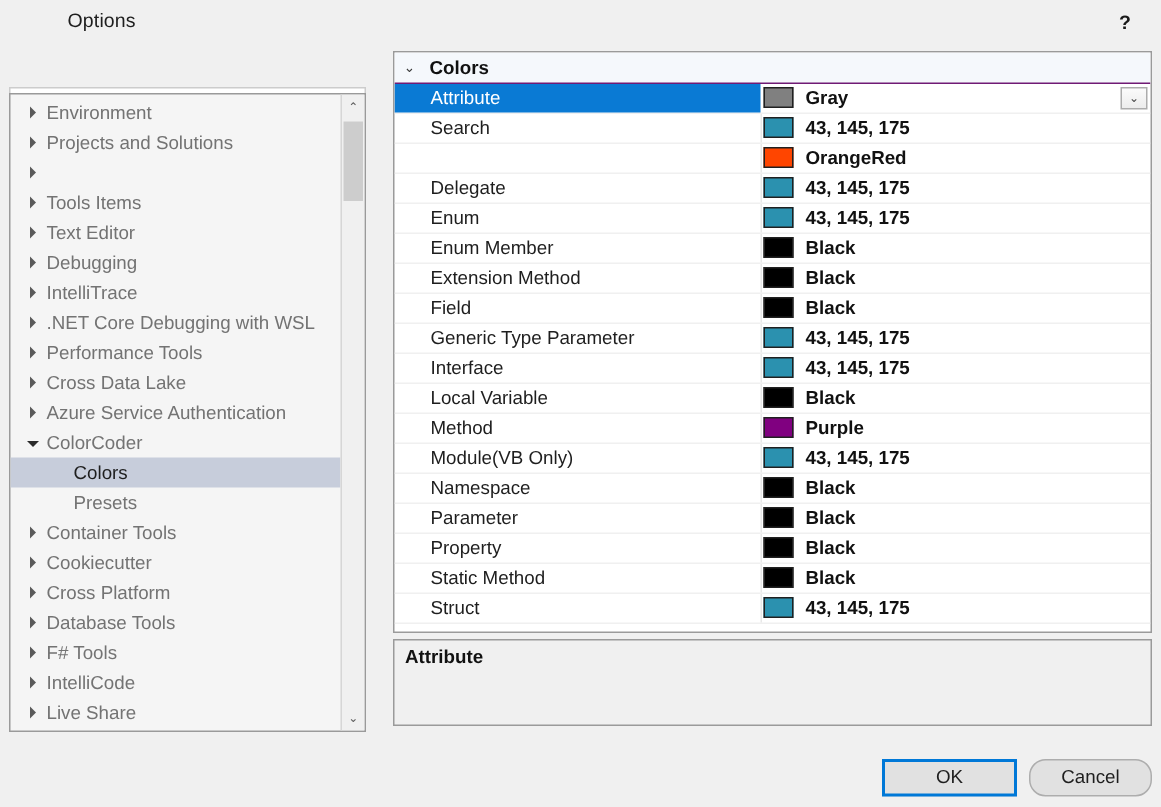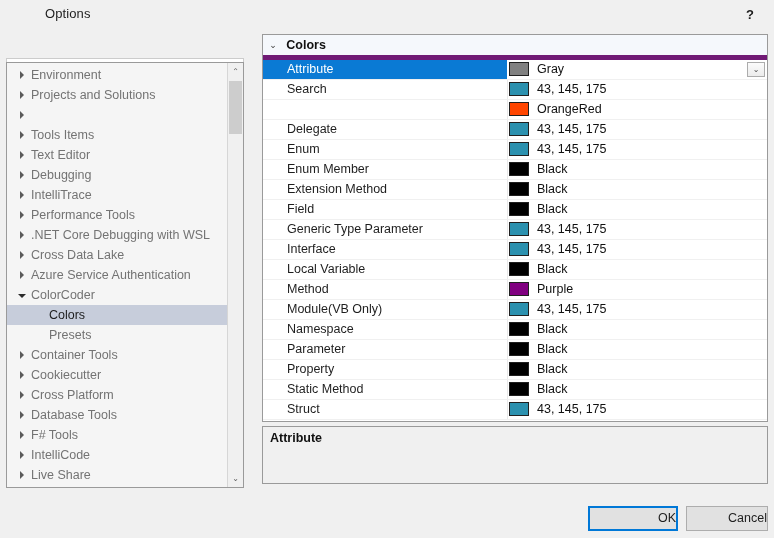--- a/index.html
+++ b/index.html
@@ -178,21 +178,21 @@
     background: #ffffff;
     border: 1px solid #9a9a9a;
     box-sizing: border-box;
     overflow: hidden;
   }
   #grid-header {
     position: relative;
     height: 20px;
     line-height: 20px;
     background: #f5f8fc;
-    border-bottom: 5px solid #701a75;
+    border-bottom: 1px solid #701a75;
     white-space: nowrap;
     cursor: default;
     user-select: none;
   }
   #grid-header .chev {
     display: inline-block;
     width: 20px;
     text-align: center;
     font-size: 9px;
     color: #3a3a3a;
@@ -233,21 +233,21 @@
     position: absolute;
     left: 246px; top: 2px;
     width: 20px; height: 14px;
     border: 1px solid #202020;
     box-sizing: border-box;
   }
   .grid-row .rval {
     position: absolute;
     left: 274px; top: 0;
     font-size: 12.5px;
-    font-weight: normal;
+    font-weight: bold;
     color: #111;
     line-height: 19px;
   }
   .grid-row.selected {
     background: transparent;
   }
   .grid-row.selected .sel-bar {
     position: absolute;
     left: 0; top: 0;
     width: 244px; height: 19px;
@@ -293,31 +293,31 @@
   .dlg-btn {
     position: absolute;
     top: 506px;
     height: 25px;
     background: #e1e1e1;
     border: 1px solid #adadad;
     box-sizing: border-box;
     font-family: "Liberation Sans", sans-serif;
     font-size: 12.5px;
     color: #1e1e1e;
-    text-align: right;
+    text-align: center;
     line-height: 23px;
     cursor: default;
     user-select: none;
   }
   #ok-button {
     left: 588px; width: 90px;
     border: 2px solid #0078d7;
     line-height: 21px;
   }
-  #cancel-button { left: 686px; width: 82px; }
+  #cancel-button { left: 686px; width: 82px; border-radius: 11px; }
 </style>
 </head>
 <body>
 
 <div id="titlebar">
   <div id="title-text">Options</div>
   <div id="help-btn" class="tb-btn">?</div>
   <div id="close-btn" class="tb-btn">✕</div>
 </div>
 
@@ -333,22 +333,22 @@
 
 <div id="tree-panel">
   <div id="tree-list">
       <div class="tree-row lvl1"><span class="tw arrow-collapsed"></span><span class="lbl">Environment</span></div>
       <div class="tree-row lvl1"><span class="tw arrow-collapsed"></span><span class="lbl">Projects and Solutions</span></div>
       <div class="tree-row lvl1"><span class="tw arrow-collapsed"></span></div>
       <div class="tree-row lvl1"><span class="tw arrow-collapsed"></span><span class="lbl">Tools Items</span></div>
       <div class="tree-row lvl1"><span class="tw arrow-collapsed"></span><span class="lbl">Text Editor</span></div>
       <div class="tree-row lvl1"><span class="tw arrow-collapsed"></span><span class="lbl">Debugging</span></div>
       <div class="tree-row lvl1"><span class="tw arrow-collapsed"></span><span class="lbl">IntelliTrace</span></div>
+      <div class="tree-row lvl1"><span class="tw arrow-collapsed"></span><span class="lbl">.NET Core Debugging with WSL</span></div>
       <div class="tree-row lvl1"><span class="tw arrow-collapsed"></span><span class="lbl">Performance Tools</span></div>
-      <div class="tree-row lvl1"><span class="tw arrow-collapsed"></span><span class="lbl">.NET Core Debugging with WSL</span></div>
       <div class="tree-row lvl1"><span class="tw arrow-collapsed"></span><span class="lbl">Cross Data Lake</span></div>
       <div class="tree-row lvl1"><span class="tw arrow-collapsed"></span><span class="lbl">Azure Service Authentication</span></div>
       <div class="tree-row lvl1"><span class="tw arrow-expanded"></span><span class="lbl">ColorCoder</span></div>
       <div class="tree-row lvl2 selected"><span class="lbl">Colors</span></div>
       <div class="tree-row lvl2"><span class="lbl">Presets</span></div>
       <div class="tree-row lvl1"><span class="tw arrow-collapsed"></span><span class="lbl">Container Tools</span></div>
       <div class="tree-row lvl1"><span class="tw arrow-collapsed"></span><span class="lbl">Cookiecutter</span></div>
       <div class="tree-row lvl1"><span class="tw arrow-collapsed"></span><span class="lbl">Cross Platform</span></div>
       <div class="tree-row lvl1"><span class="tw arrow-collapsed"></span><span class="lbl">Database Tools</span></div>
       <div class="tree-row lvl1"><span class="tw arrow-collapsed"></span><span class="lbl">F# Tools</span></div>

